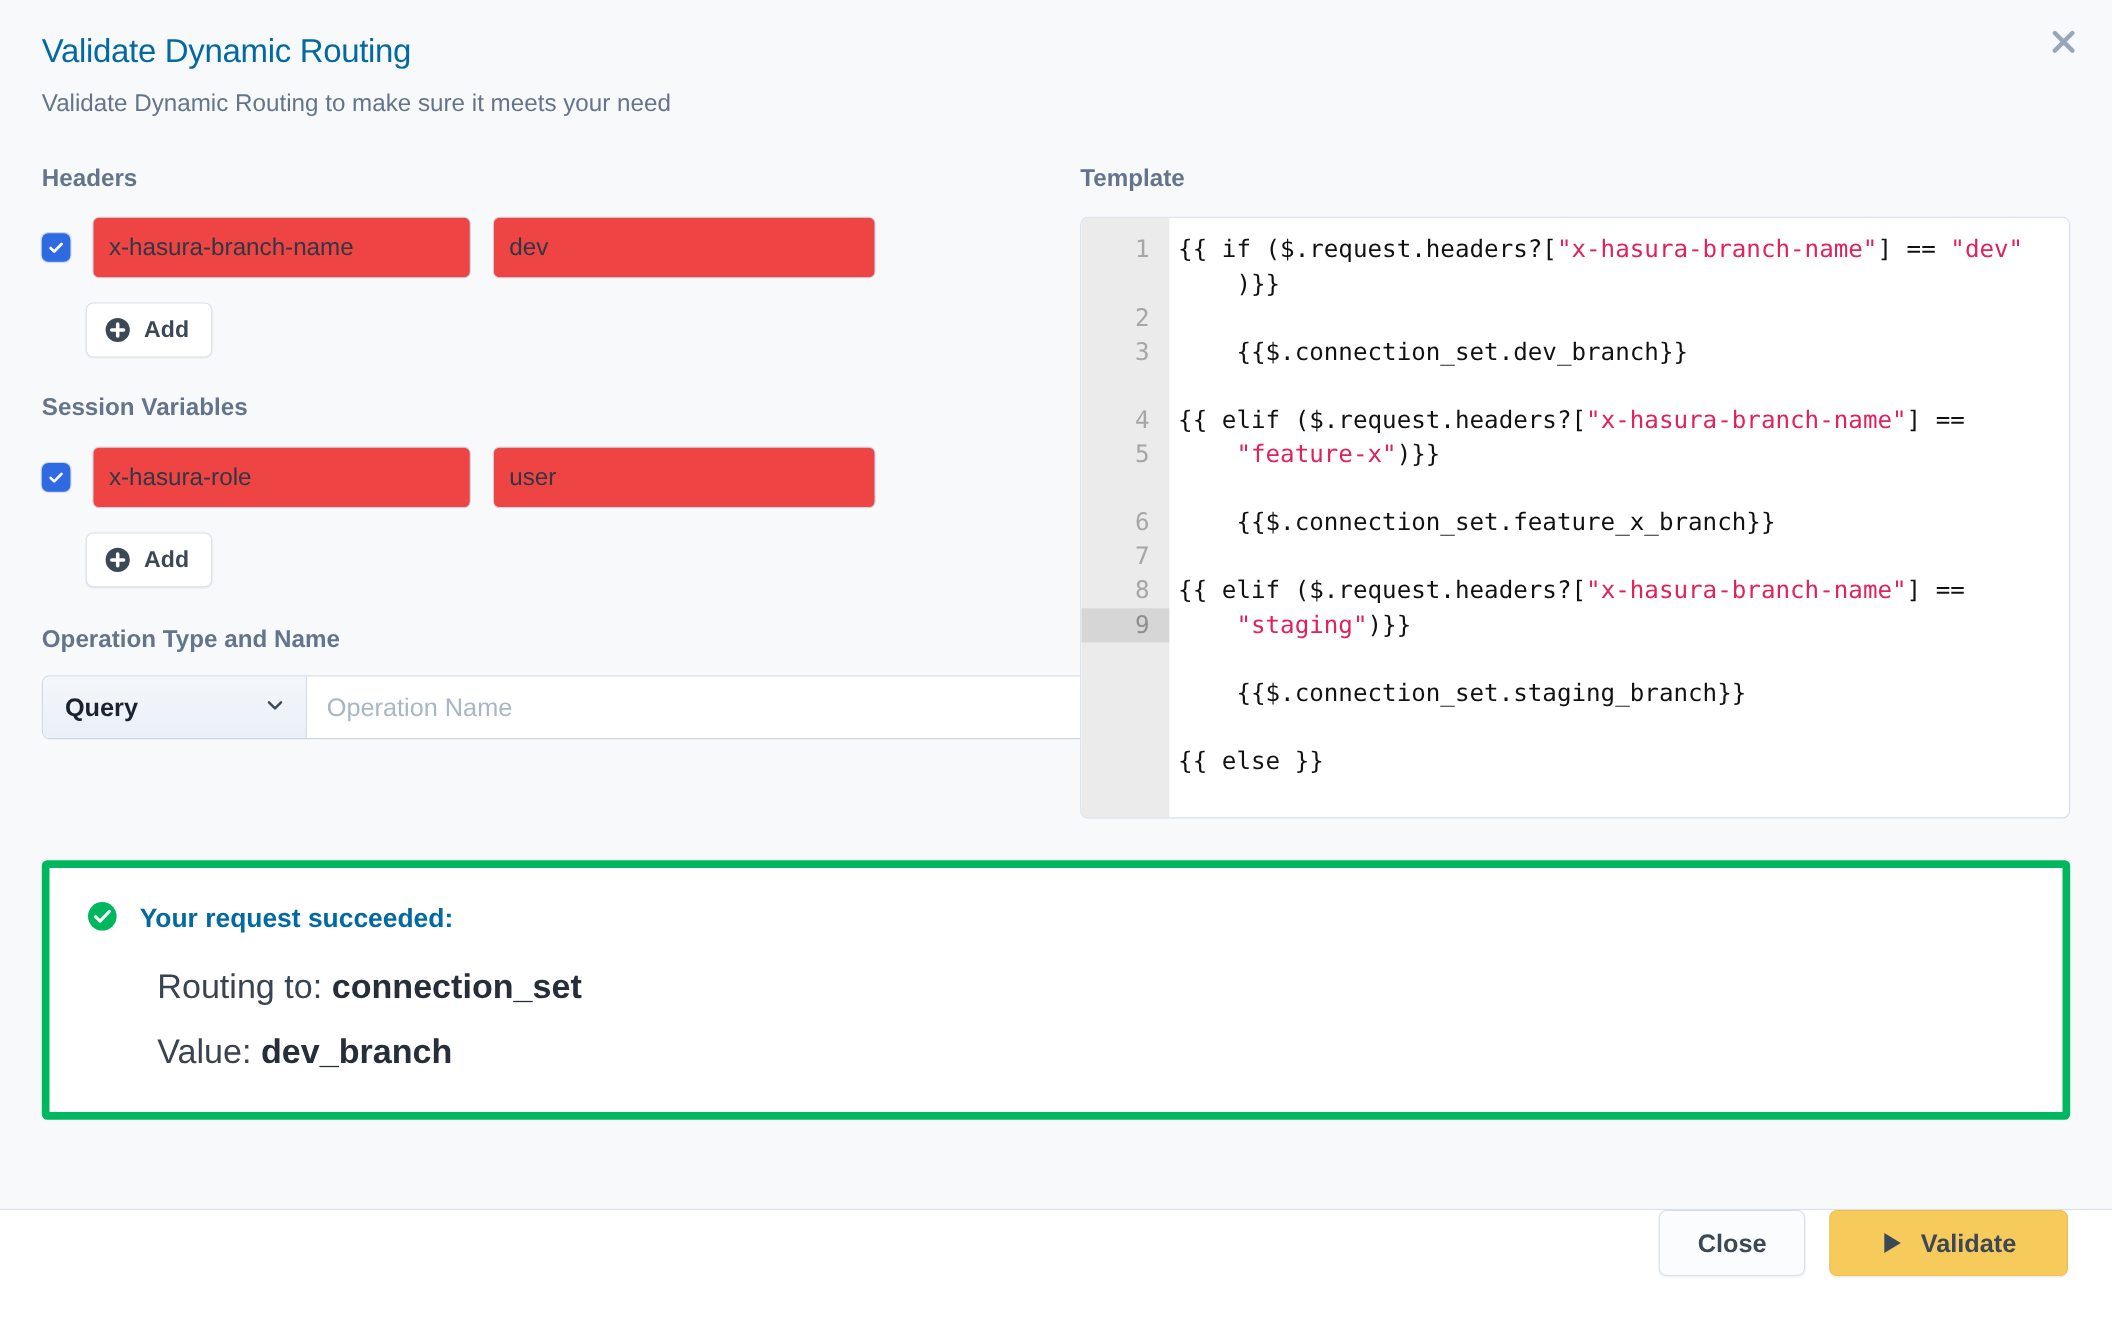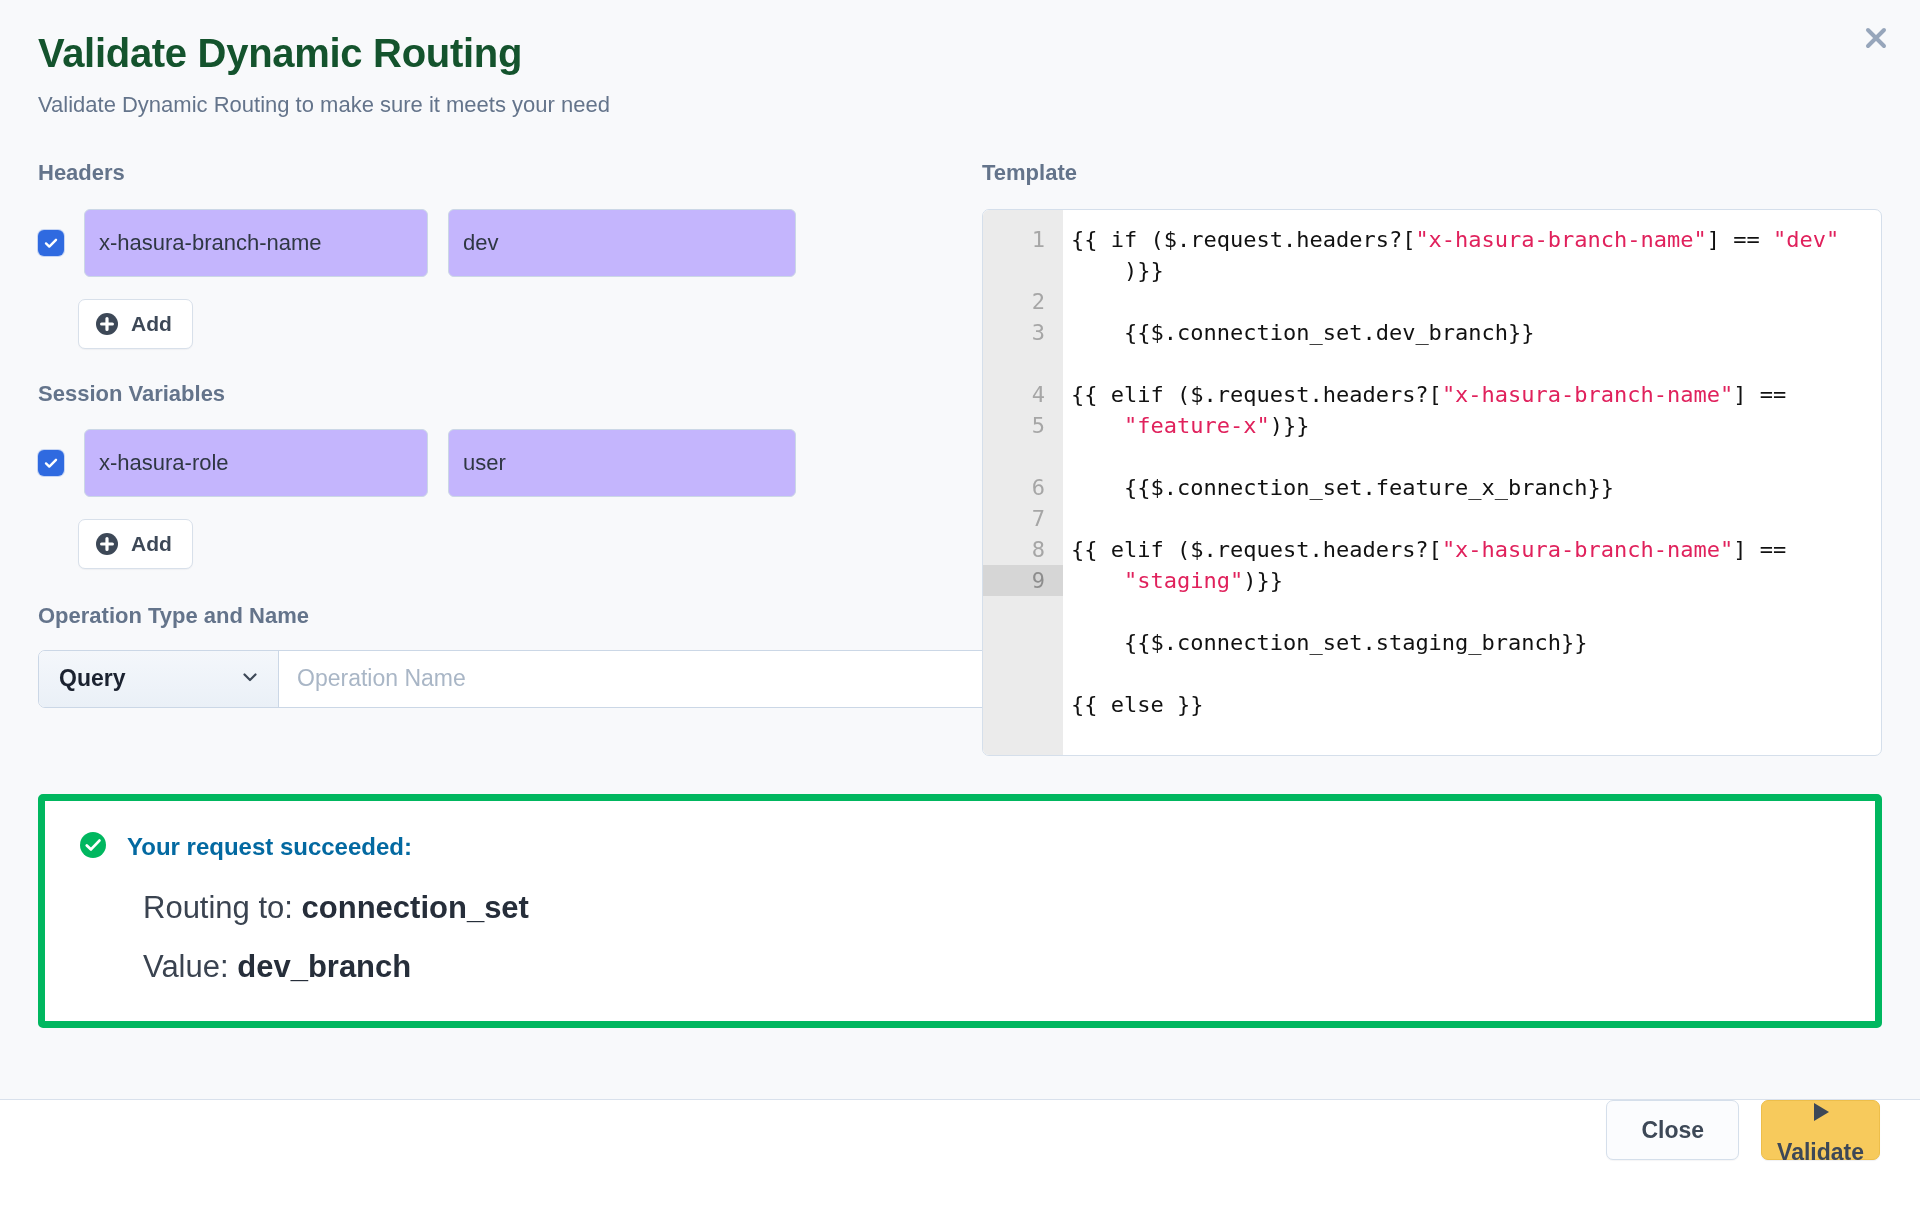--- a/index.html
+++ b/index.html
@@ -30,23 +30,23 @@
   .close-btn svg { display: block; }
 
   .body-scroll {
     flex: 1 1 auto;
     padding: 30px 38px 0 38px;
     overflow: hidden;
     position: relative;
   }
 
   .page-title {
-    font-size: 40px;
-    font-weight: bold;
-    color: #14532d;
+    font-size: 30px;
+    font-weight: normal;
+    color: #0369a1;
     letter-spacing: -0.3px;
     margin: 0 0 16px 0;
     line-height: 1.15;
   }
   .page-subtitle {
     font-size: 22px;
     color: #64748b;
     margin: 0 0 42px 0;
     line-height: 1.2;
   }
@@ -79,22 +79,22 @@
     flex: 0 0 26px;
     border-radius: 6px;
     background: #2f6ae0;
     display: flex; align-items: center; justify-content: center;
     cursor: pointer;
     box-shadow: 0 0 0 1px rgba(47,106,224,0.25);
   }
   .cbx svg { display: block; }
 
   .txt-input {
-    height: 68px;
-    background: #c4b5fd;
+    height: 56px;
+    background: #ef4444;
     border: 1px solid #cbd7e6;
     border-radius: 6px;
     font-size: 22px;
     color: #2f3743;
     padding: 0 14px;
     font-family: "Liberation Sans", sans-serif;
     outline: none;
   }
   .txt-input::placeholder { color: #9fb0c4; }
   .kv-key { width: 344px; flex: 0 0 344px; }
@@ -251,34 +251,33 @@
     border-radius: 7px;
     font-size: 23px;
     font-weight: bold;
     color: #3d4857;
     cursor: pointer;
     font-family: "Liberation Sans", sans-serif;
     box-shadow: 0 1px 1px rgba(16,24,40,0.04);
   }
   .btn-validate {
     height: 60px;
-    padding: 0 15px;
+    padding: 0 46px;
     background: #f7ca5c;
     border: 1px solid #edbe4a;
     border-radius: 7px;
     font-size: 23px;
     font-weight: bold;
     color: #3d4857;
     cursor: pointer;
     display: inline-flex;
     align-items: center;
     gap: 16px;
     font-family: "Liberation Sans", sans-serif;
     box-shadow: 0 1px 1px rgba(16,24,40,0.06);
-    flex-direction: column;
   }
   .btn-validate svg { display: block; }
 </style>
 </head>
 <body>
 
 <div class="modal">
 
   <button class="close-btn">
     <span>

